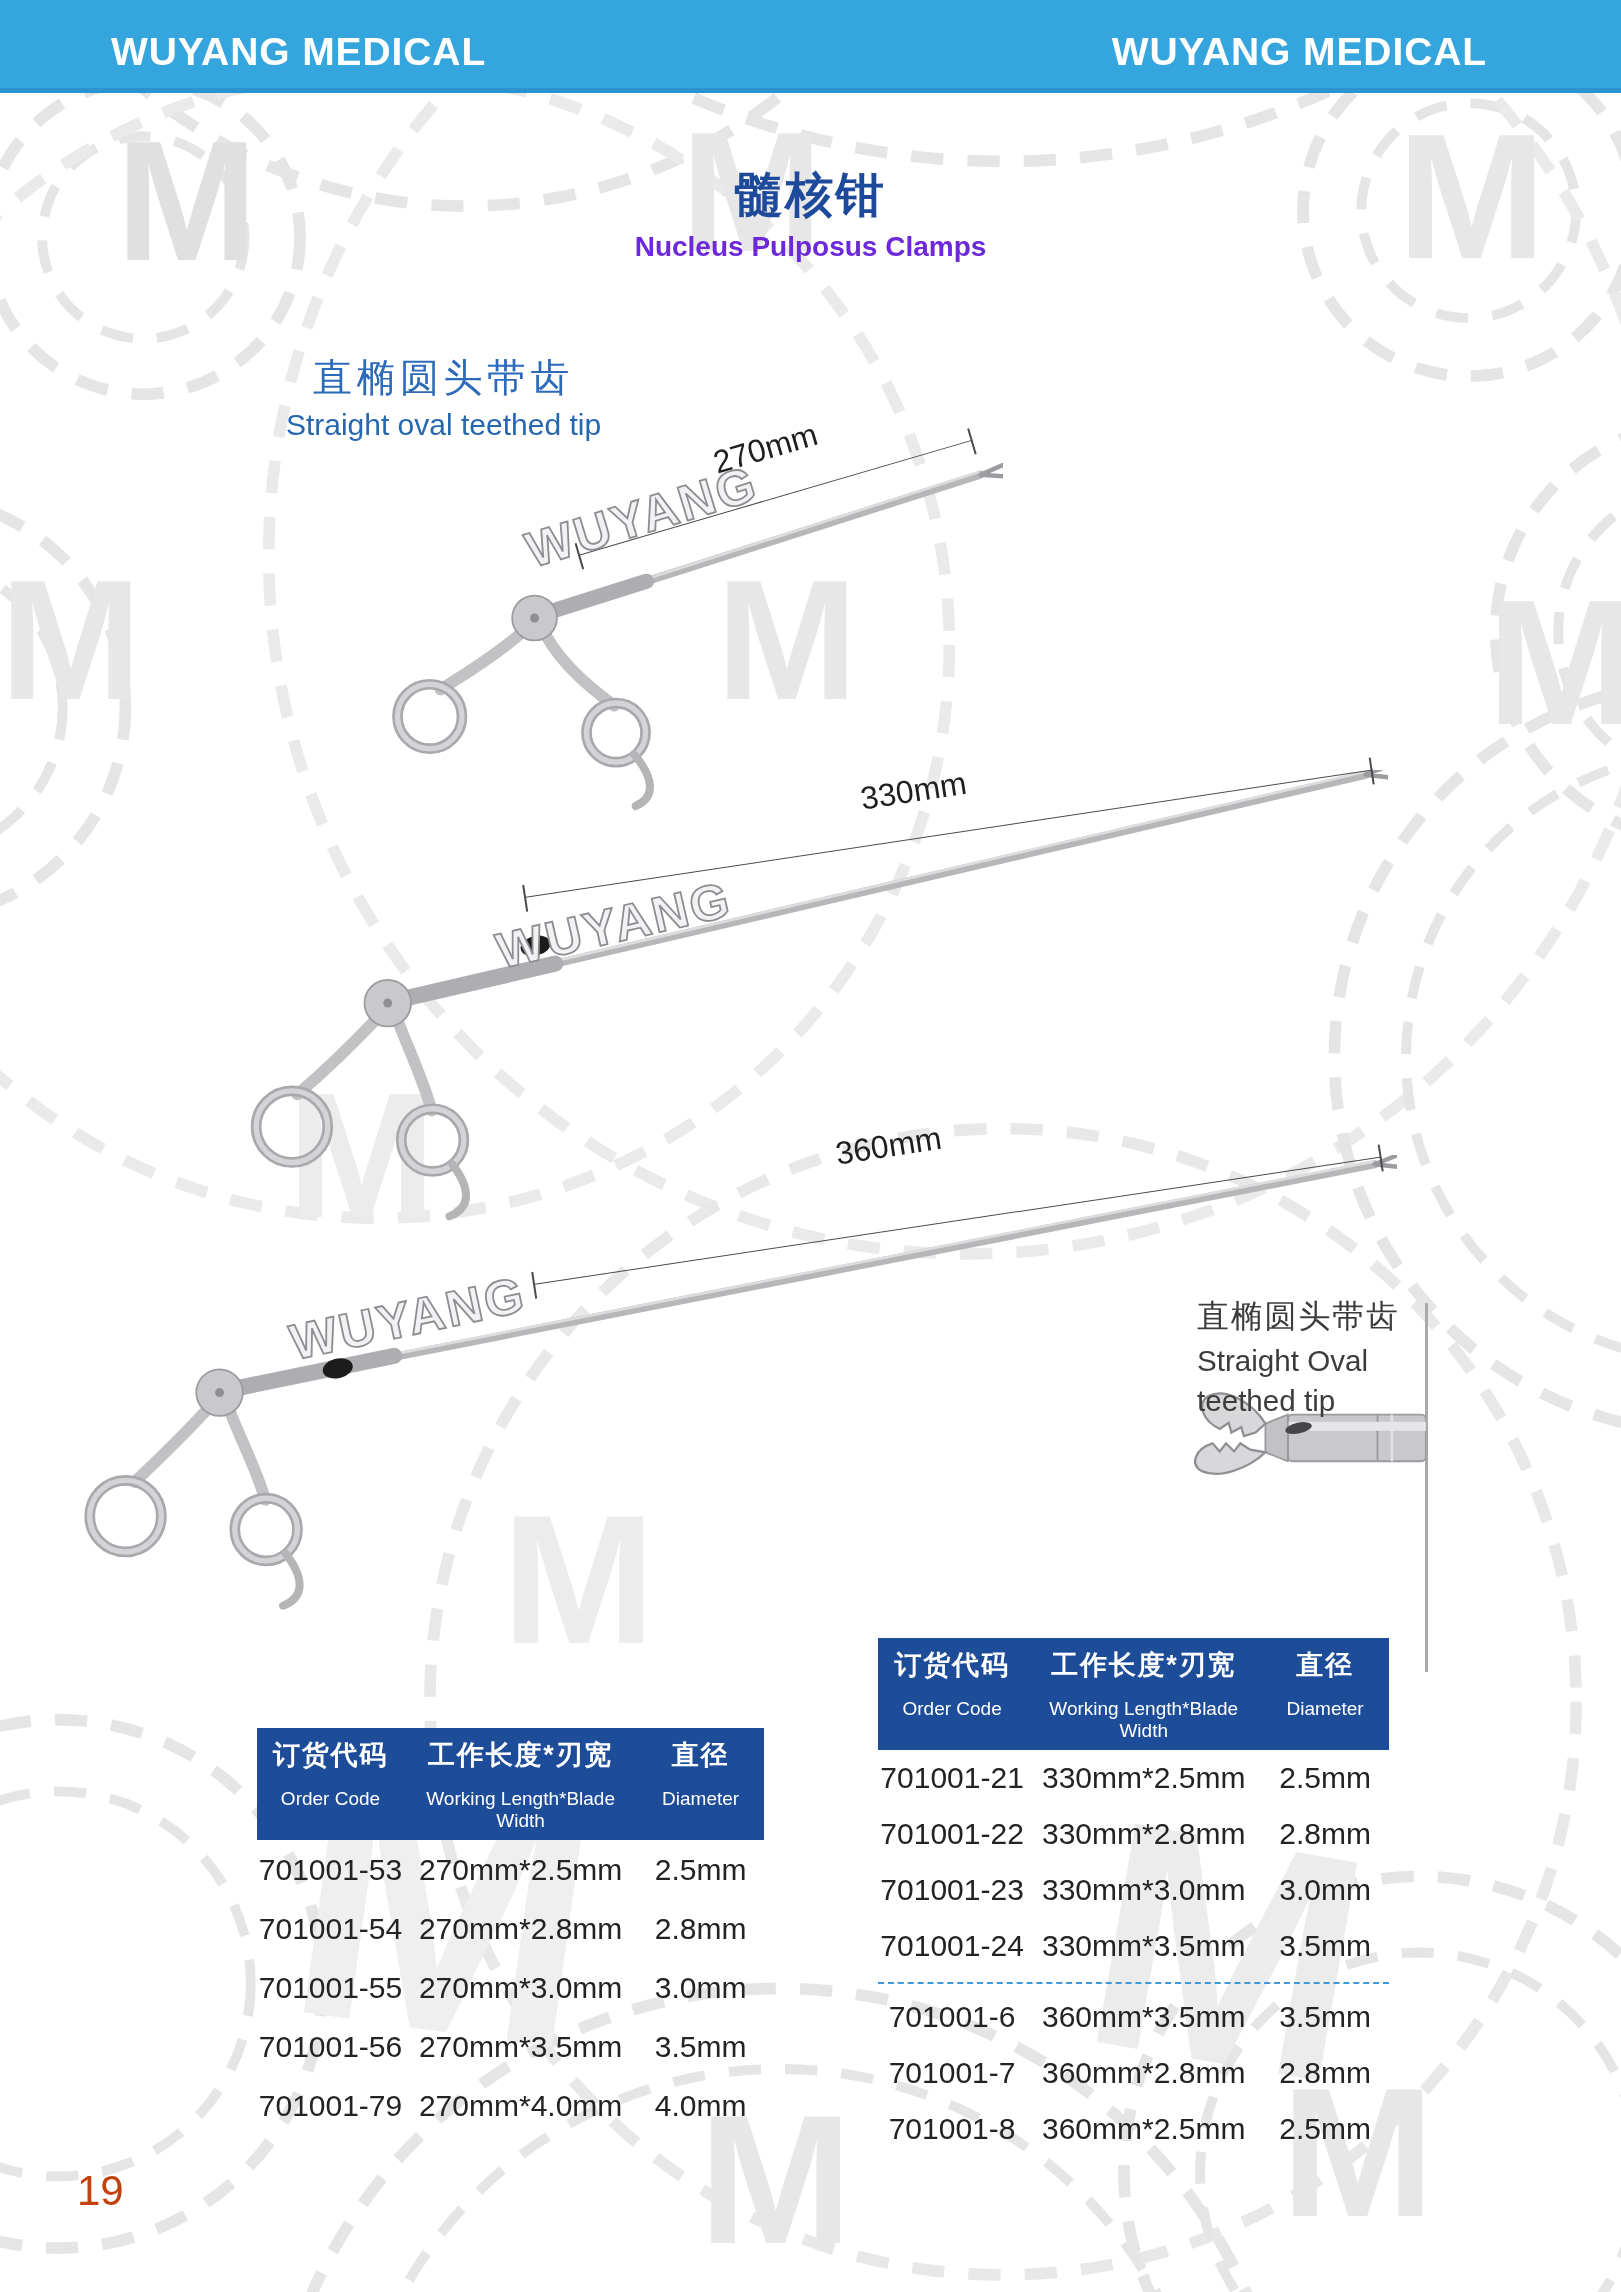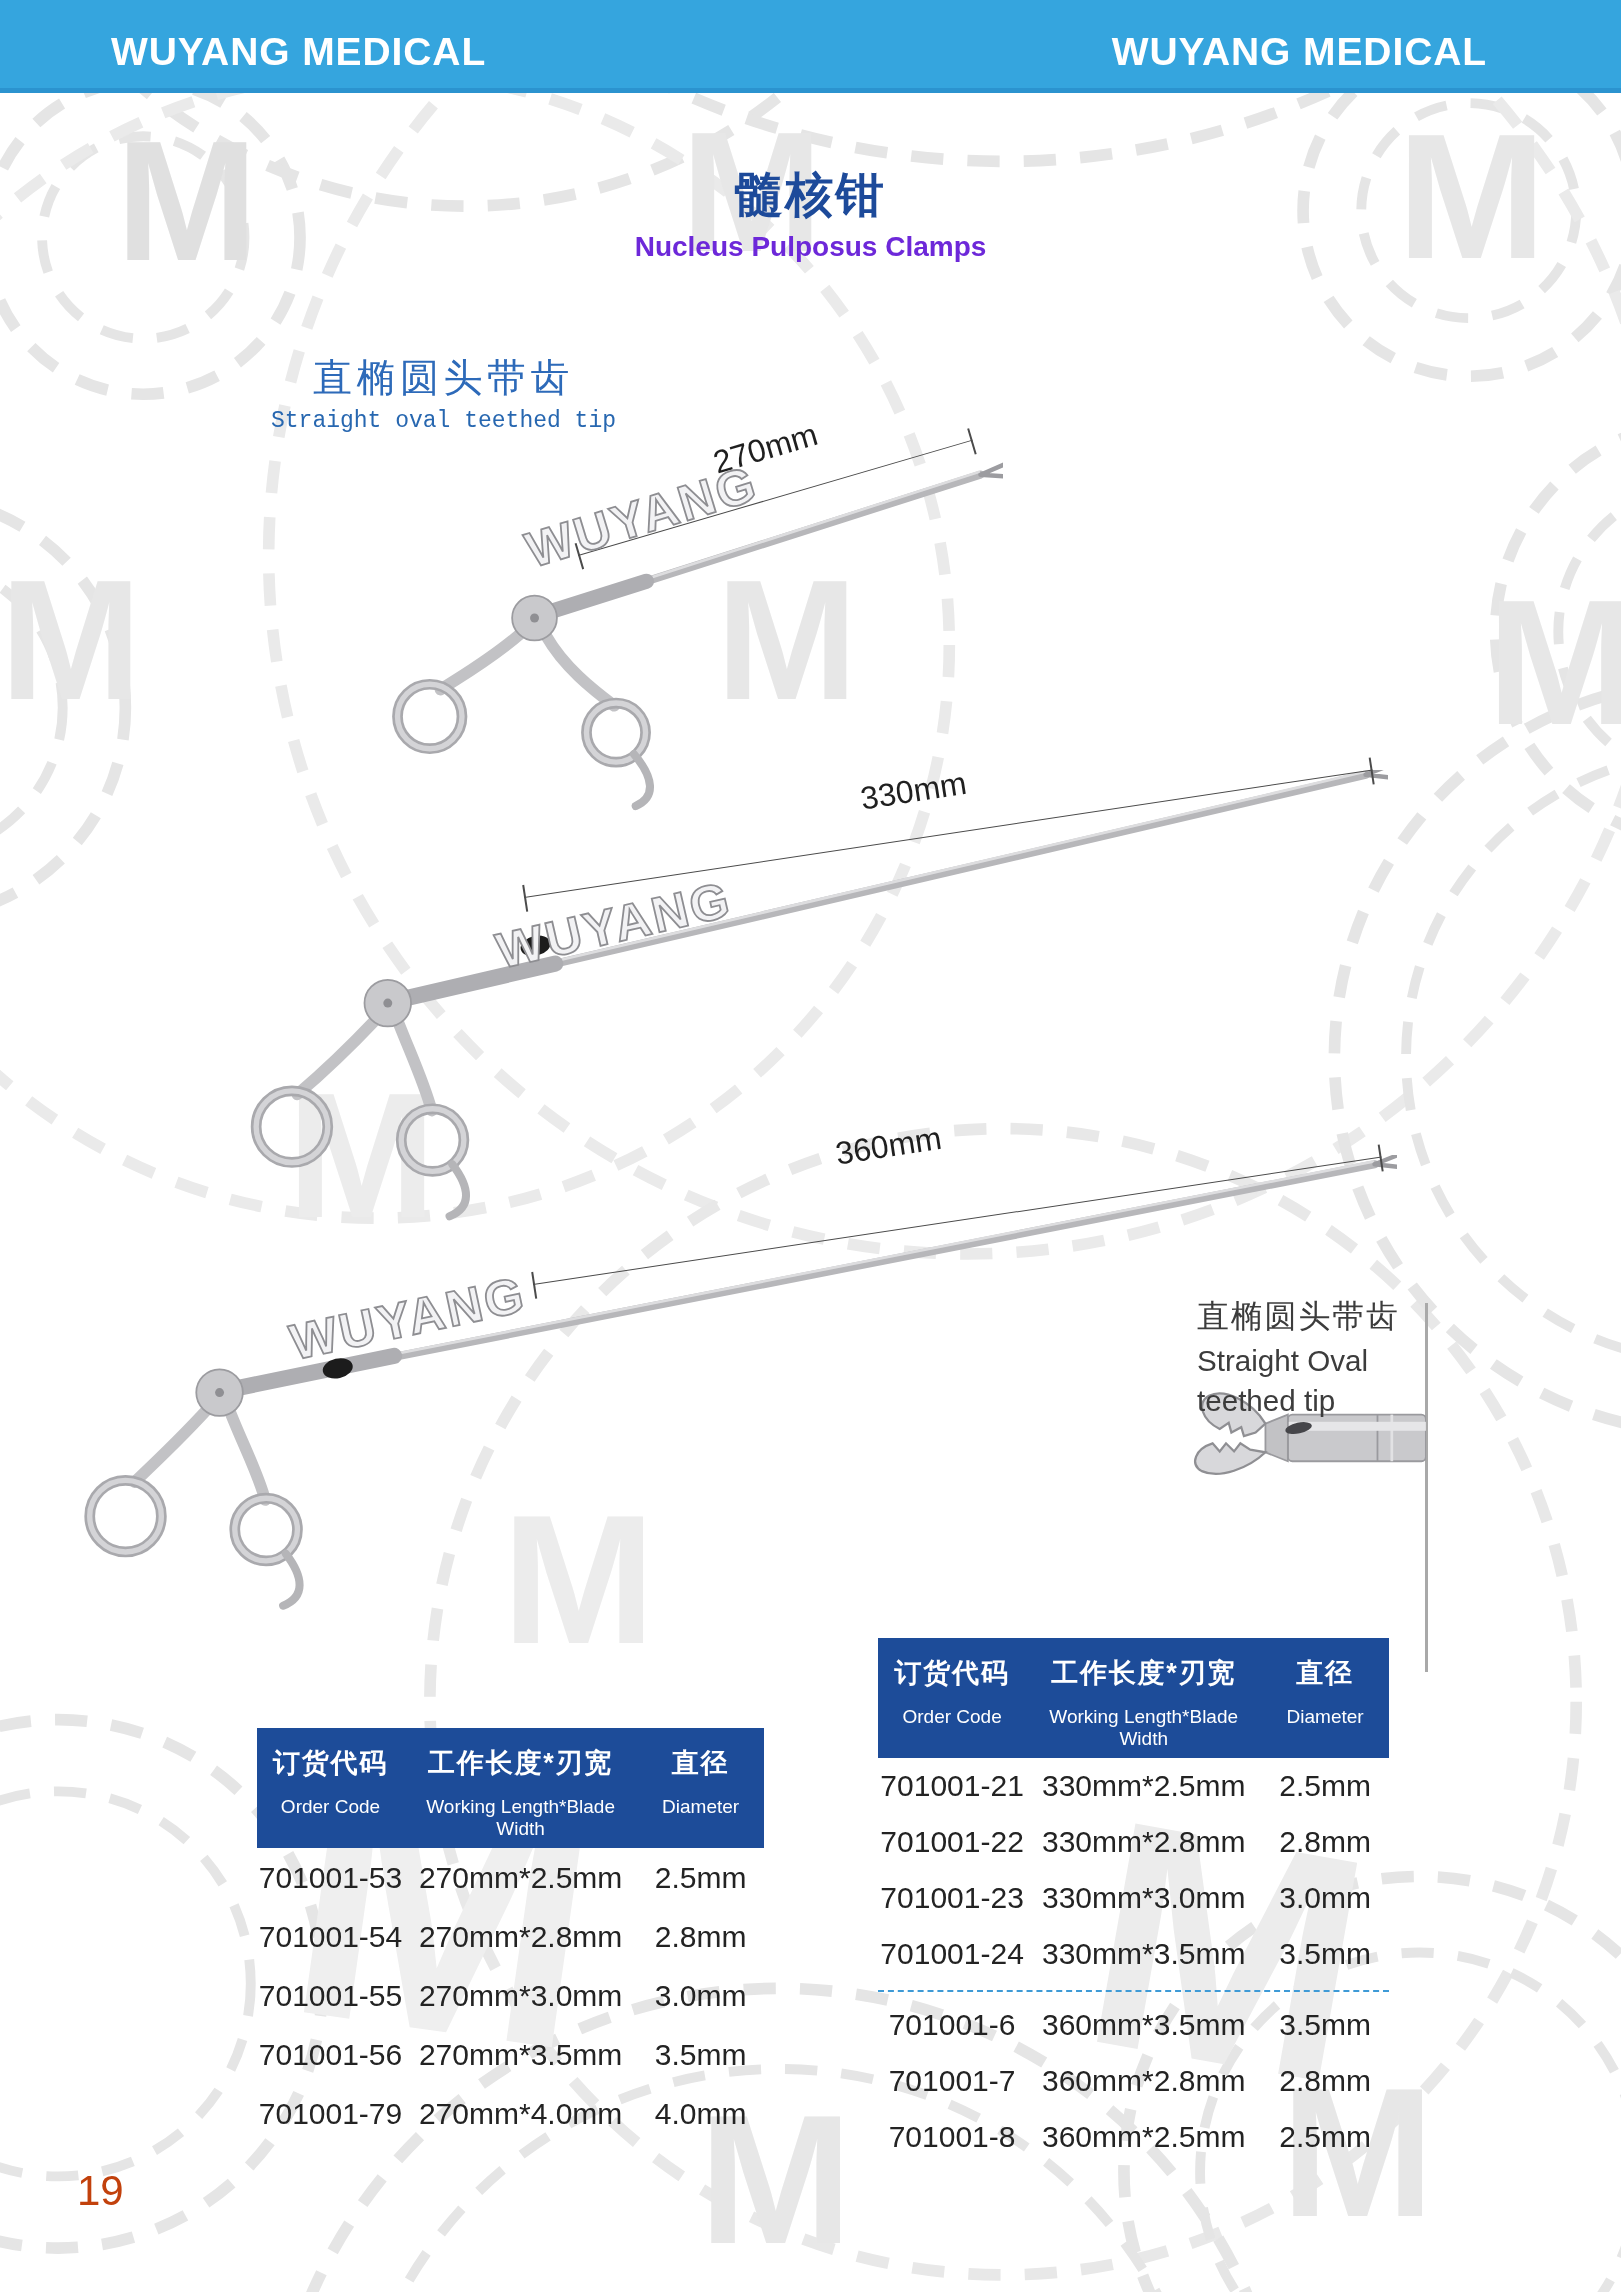--- a/index.html
+++ b/index.html
@@ -15,40 +15,40 @@
   
   .wm-layer{position:absolute;inset:0;z-index:0;}
   .wm{position:absolute;color:#e7e7e7;font-weight:700;line-height:1;user-select:none;}
   .wm-circles{position:absolute;left:0;top:0;}
   
   .title-wrap{position:absolute;left:0;top:163px;width:100%;text-align:center;z-index:3;}
   .title-zh{font-size:48px;font-weight:800;color:#1d4a9a;letter-spacing:2.7px;}
   .title-en{font-size:28px;font-weight:700;color:#6d28d9;margin-top:3.6px;}
   .section-label{position:absolute;left:260px;top:351px;width:367px;text-align:center;z-index:3;}
   .section-zh{font-size:39px;color:#2d6ab9;letter-spacing:4.5px;}
-  .section-en{font-size:23px;color:#2767b0;margin-top:2.7px;font-family:Liberation Mono, monospace;}
+  .section-en{font-size:30px;color:#2767b0;margin-top:2.7px;}
   
   .inst{position:absolute;z-index:2;}
   .dim{position:absolute;height:0;border-top:1.8px solid #4b4b4b;transform-origin:0 0;z-index:3;}
   .dim::before,.dim::after{content:"";position:absolute;top:-13.4px;width:1.8px;height:27px;background:#4b4b4b;}
   .dim::before{left:0;}
   .dim::after{right:0;}
   .dim-label{position:absolute;font-size:32px;color:#1f1f1f;transform-origin:0 0;z-index:3;white-space:nowrap;}
   .shaft-mark{
     position:absolute;font-size:50px;font-weight:800;letter-spacing:2.7px;color:#f2f2f4;
     -webkit-text-stroke:1.8px #8e8e92;transform-origin:0 0;z-index:3;white-space:nowrap;
   }
   
   .tip-label{position:absolute;left:1197px;top:1295px;z-index:3;color:#3c3c3c;}
   .tip-label .zh{font-size:32px;letter-spacing:1.8px;}
   .tip-label .en{font-size:29.6px;margin-top:5.4px;}
   .tip-rule{position:absolute;left:1425px;top:1303px;width:2.7px;height:369px;background:#a9a9a9;z-index:2;}
   
   .spec-table{position:absolute;z-index:3;}
-  .thead{display:flex;background:#1d4c99;color:#ffffff;padding:17px 0 8px 0;}
+  .thead{display:flex;background:#1d4c99;color:#ffffff;padding:9px 0 8px 0;}
   .th{text-align:center;}
   .col-code{width:29%;}
   .col-spec{width:46%;}
   .col-dia{width:25%;}
   .th-zh{font-size:27px;font-weight:700;letter-spacing:1.8px;}
   .th-en{font-size:19px;margin-top:15px;}
   .trow{display:flex;align-items:center;height:59px;font-size:30px;color:#232323;}
   .tight .trow{height:56px;}
   .trow span{display:block;text-align:center;}
   .tdivider{border-top:2.7px dashed #3e9ad6;margin:8px 0 4.5px 0;}

